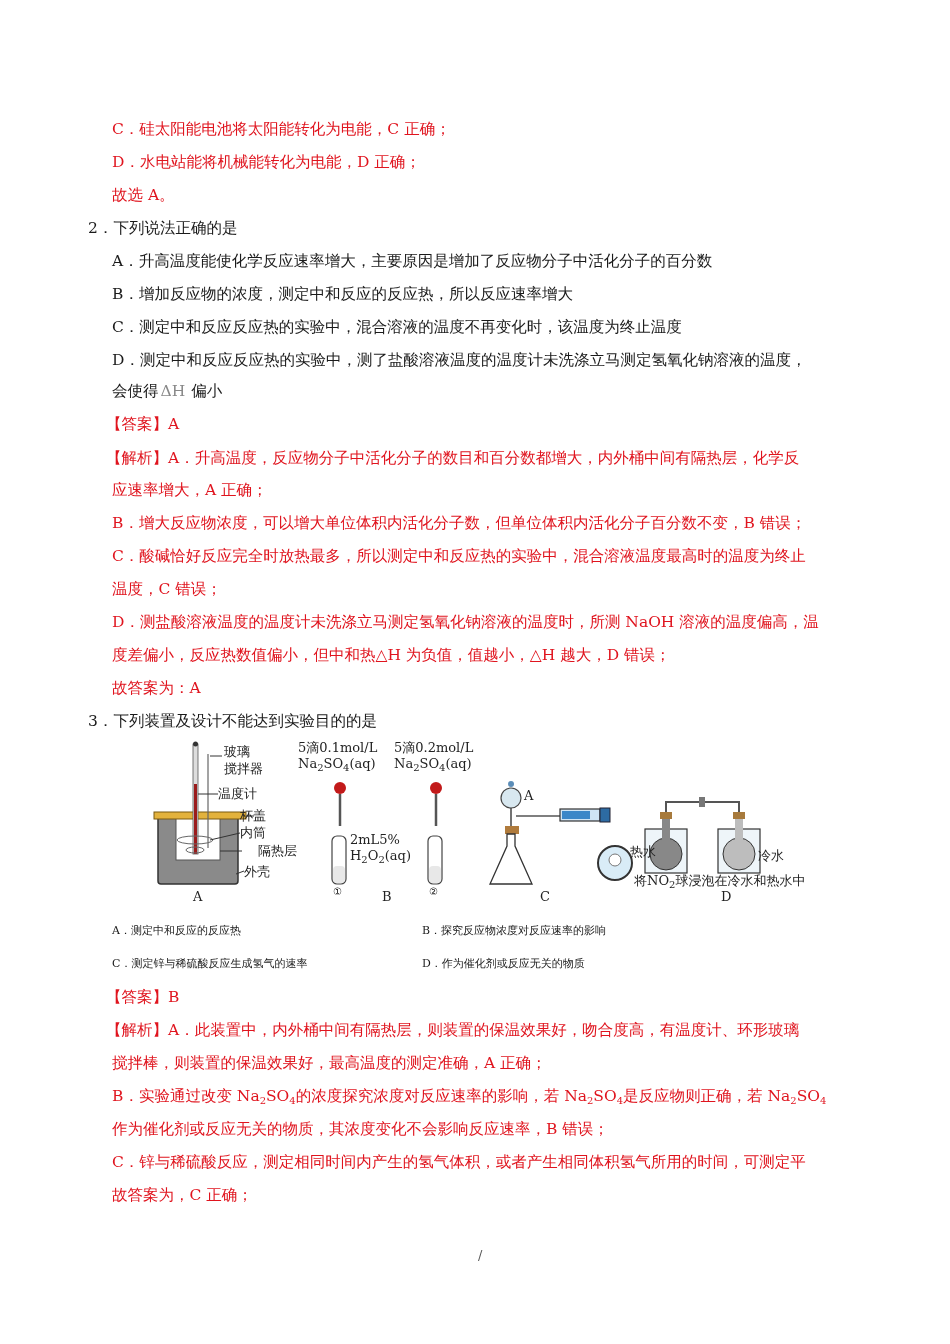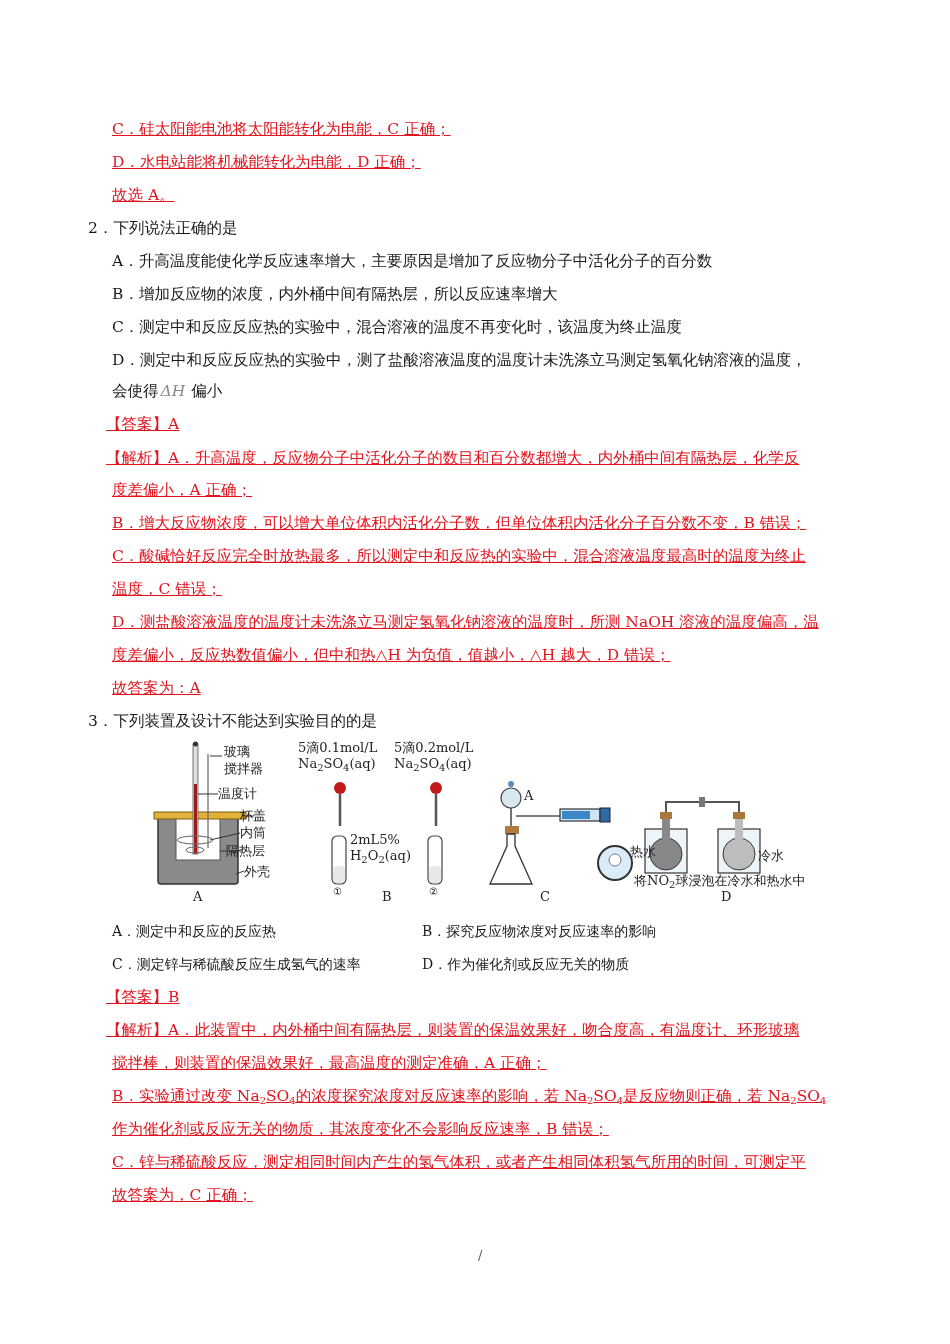--- a/index.html
+++ b/index.html
@@ -4,58 +4,58 @@
 <style>
   html, body { margin: 0; padding: 0; background: #ffffff; }
   body {
     width: 950px; height: 1344px; position: relative; overflow: hidden;
     font-family: "DejaVu Serif", "Liberation Serif", serif;
     color: #1a1a1a;
   }
   .line {
     position: absolute; font-size: 15.5px; line-height: 20px; white-space: nowrap;
   }
-  .red { color: #e0141e; text-decoration: underline; }
+  .red { color: #e0141e; }
   .black { color: #1a1a1a; }
   .q { left: 88px; text-align: right; }
   .i1 { left: 112px; }
   sub { font-size: 10px; vertical-align: -3px; line-height: 0; }
-  .dh { color: #888; font-style: italic; margin: 0 6px 0 2px; }
+  .dh { color: #888; margin: 0 6px 0 2px; }
   .figure {
     position: absolute; left: 150px; top: 736px; width: 670px; height: 170px;
   }
   .fig-label { position: absolute; font-size: 13px; color: #222; }
   .fig-small { position: absolute; font-size: 13px; color: #222; line-height: 16px; text-align: left; }
-  .opt-row { position: absolute; font-size: 14px; line-height: 20px; white-space: nowrap; }
+  .opt-row { position: absolute; font-size: 11px; line-height: 20px; white-space: nowrap; }
   .footer-mark { position: absolute; left: 478px; top: 1248px; font-size: 13px; color: #555; }
 </style>
 </head>
 <body>
 
 <div class="line red i1" style="top:119px">C．硅太阳能电池将太阳能转化为电能，C 正确；</div>
 <div class="line red i1" style="top:152px">D．水电站能将机械能转化为电能，D 正确；</div>
 <div class="line red i1" style="top:185px">故选  A。</div>
 
 <div class="line black q" style="top:218px">
   <span>2．</span><span>下列说法正确的是</span>
 </div>
 <div class="line black i1" style="top:251px">A．升高温度能使化学反应速率增大，主要原因是增加了反应物分子中活化分子的百分数</div>
-<div class="line black i1" style="top:284px">B．增加反应物的浓度，内外桶中间有隔热层，所以反应速率增大</div>
+<div class="line black i1" style="top:284px">B．增加反应物的浓度，测定中和反应的反应热，所以反应速率增大</div>
 <div class="line black i1" style="top:317px">C．测定中和反应反应热的实验中，混合溶液的温度不再变化时，该温度为终止温度</div>
 <div class="line black i1" style="top:350px">D．测定中和反应反应热的实验中，测了盐酸溶液温度的温度计未洗涤立马测定氢氧化钠溶液的温度，</div>
 <div class="line black i1" style="top:381px">
   <span>会使得</span><span class="dh">ΔH</span><span>偏小</span>
 </div>
 <div class="line red" style="top:414px; left:106px">
   <span>【答案】</span><span>A</span>
 </div>
 <div class="line red" style="top:448px; left:106px">
   <span>【解析】</span><span>A．升高温度，反应物分子中活化分子的数目和百分数都增大，内外桶中间有隔热层，化学反</span>
 </div>
-<div class="line red i1" style="top:480px">度差偏小，A 正确；</div>
+<div class="line red i1" style="top:480px">应速率增大，A 正确；</div>
 <div class="line red i1" style="top:513px">B．增大反应物浓度，可以增大单位体积内活化分子数，但单位体积内活化分子百分数不变，B 错误；</div>
 <div class="line red i1" style="top:546px">C．酸碱恰好反应完全时放热最多，所以测定中和反应热的实验中，混合溶液温度最高时的温度为终止</div>
 <div class="line red i1" style="top:579px">温度，C 错误；</div>
 <div class="line red i1" style="top:612px">D．测盐酸溶液温度的温度计未洗涤立马测定氢氧化钠溶液的温度时，所测  NaOH 溶液的温度偏高，温</div>
 <div class="line red i1" style="top:645px">度差偏小，反应热数值偏小，但中和热△H 为负值，值越小，△H 越大，D 错误；</div>
 <div class="line red i1" style="top:678px">故答案为：A</div>
 
 <div class="line black q" style="top:711px">
   <span>3．</span><span>下列装置及设计不能达到实验目的的是</span>
 </div>
@@ -115,21 +115,21 @@
     <rect x="583" y="76" width="12" height="7" fill="#a77a3c"></rect>
     <path d="M516 76 L516 66 L589 66 L589 76" fill="none" stroke="#555" stroke-width="2"></path>
     <rect x="549" y="61" width="6" height="10" fill="#777"></rect>
   </svg>
 
   <div class="fig-small" style="left:74px; top:8px; text-align:right">玻璃</div>
   <div class="fig-small" style="left:74px; top:25px; text-align:left">搅拌器</div>
   <div class="fig-small" style="left:68px; top:50px; text-align:left">温度计</div>
   <div class="fig-small" style="left:90px; top:72px; text-align:center">杯盖</div>
   <div class="fig-small" style="left:90px; top:89px; text-align:left">内筒</div>
-  <div class="fig-small" style="left:76px; top:107px; text-align:left">隔热层</div>
+  <div class="fig-small" style="left:108px; top:107px; text-align:left">隔热层</div>
   <div class="fig-small" style="left:94px; top:128px; text-align:left">外壳</div>
   <div class="fig-label" style="left:43px; top:153px">A</div>
 
   <div class="fig-small" style="left:148px; top:4px; width:90px">
     <div>5滴0.1mol/L</div>
     <div><span>Na</span><sub>2</sub><span>SO</span><sub>4</sub><span>(aq)</span></div>
   </div>
   <div class="fig-small" style="left:244px; top:4px; width:90px">
     <div>5滴0.2mol/L</div>
     <div><span>Na</span><sub>2</sub><span>SO</span><sub>4</sub><span>(aq)</span></div>

